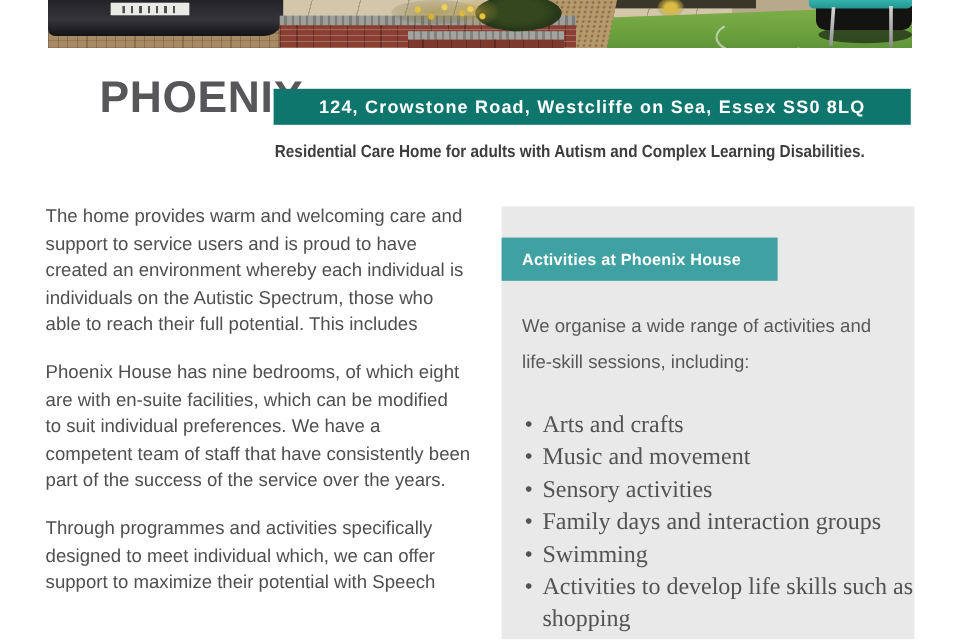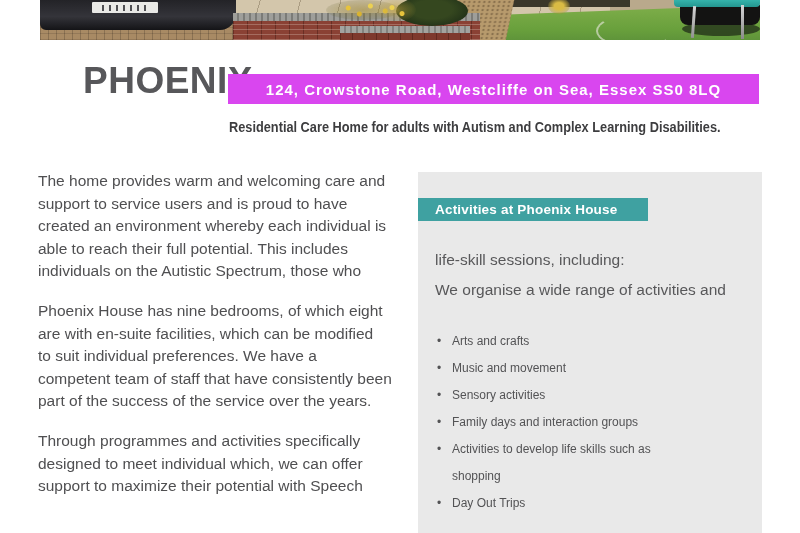--- a/index.html
+++ b/index.html
@@ -54,39 +54,39 @@
   .ph-tramp-under{left:640px;top:5px;width:80px;height:20px;border-radius:0 0 8px 8px;background:#131312;}
   .ph-tramp-pad{left:634px;top:0;width:86px;height:7px;border-radius:0 0 4px 4px;
     background:linear-gradient(180deg,#35b3ab,#23968f);}
   .ph-leg1{left:652px;top:6px;width:3px;height:32px;background:linear-gradient(180deg,#d6d6d6,#929292);transform:rotate(4deg);}
   .ph-leg2{left:701px;top:5px;width:3px;height:34px;background:linear-gradient(180deg,#d6d6d6,#8a8a8a);}
 
   
   .logo{position:absolute;left:38px;top:60px;color:#57575a;}
   .logo-line1{font-size:37px;font-weight:700;letter-spacing:.5px;line-height:42px;margin-left:45px;}
   .logo-line2{font-size:37px;font-weight:700;letter-spacing:8.5px;line-height:42px;margin-top:-2px;}
-  .address-banner{position:absolute;left:228px;top:74px;width:531px;height:30px;background:#d946ef;
+  .address-banner{position:absolute;left:228px;top:74px;width:531px;height:30px;background:#0f766e;
     color:#ffffff;font-weight:700;font-size:15px;letter-spacing:1px;
     display:flex;align-items:center;justify-content:center;white-space:nowrap;}
   .tagline{position:absolute;left:229px;top:119px;font-size:14.5px;font-weight:700;color:#3d3d3f;
     white-space:nowrap;transform:scaleX(.88);transform-origin:left center;}
 
   
   .left-col{position:absolute;left:38px;top:170px;width:370px;color:#4f4f51;font-size:15.5px;}
   .left-col .para{margin:0 0 17px 0;}
   .line{line-height:22.6px;white-space:nowrap;}
 
   
   .activities-panel{position:absolute;left:418px;top:172px;width:344px;height:420px;background:#e9e9e9;}
-  .panel-title{margin-top:26px;width:230px;height:23px;background:#3fa1a1;color:#fff;font-weight:700;
+  .panel-title{margin-top:26px;width:230px;height:36px;background:#3fa1a1;color:#fff;font-weight:700;
     font-size:13.5px;letter-spacing:.2px;display:flex;align-items:center;padding-left:17px;box-sizing:border-box;}
   .panel-intro{margin:24px 10px 0 17px;font-size:15.5px;color:#58585a;}
   .panel-intro .line{line-height:30px;}
   .activities-list{margin:23px 0 0 0;padding:0 6px 0 19px;list-style:none;color:#535355;}
-  .activities-list li{position:relative;padding-left:15px;font-size:12px;}
+  .activities-list li{position:relative;padding-left:15px;font-size:20px;font-family:Liberation Serif, serif;}
   .activities-list li .line{line-height:27px;}
   .activities-list li::before{content:"\2022";position:absolute;left:0;top:0;line-height:27px;color:#535355;}
 </style>
 </head>
 <body>
 
 <div class="page">
 
   <div class="photo-strip">
     <div class="ph-paving"></div>
@@ -120,22 +120,22 @@
     <span>124, Crowstone Road, Westcliffe on Sea, Essex SS0 8LQ</span>
   </div>
 
   <div class="tagline">Residential Care Home for adults with Autism and Complex Learning Disabilities.</div>
 
   <div class="left-col">
     <div class="para">
       <div class="line">The home provides warm and welcoming care and</div>
       <div class="line">support to service users and is proud to have</div>
       <div class="line">created an environment whereby each individual is</div>
+      <div class="line">individuals on the Autistic Spectrum, those who</div>
       <div class="line">able to reach their full potential. This includes</div>
-      <div class="line">individuals on the Autistic Spectrum, those who</div>
     </div>
     <div class="para">
       <div class="line">Phoenix House has nine bedrooms, of which eight</div>
       <div class="line">are with en-suite facilities, which can be modified</div>
       <div class="line">to suit individual preferences. We have a</div>
       <div class="line">competent team of staff that have consistently been</div>
       <div class="line">part of the success of the service over the years.</div>
     </div>
     <div class="para">
       <div class="line">Through programmes and activities specifically</div>
@@ -143,37 +143,40 @@
       <div class="line">support to maximize their potential with Speech</div>
 
     </div>
   </div>
 
   <div class="activities-panel">
     <div class="panel-title">
       <span>Activities at Phoenix House</span>
     </div>
     <div class="panel-intro">
+      <div class="line">We organise a wide range of activities and</div>
       <div class="line">life-skill sessions, including:</div>
-      <div class="line">We organise a wide range of activities and</div>
     </div>
     <ul class="activities-list">
       <li>
         <div class="line">Arts and crafts</div>
       </li>
       <li>
         <div class="line">Music and movement</div>
       </li>
       <li>
         <div class="line">Sensory activities</div>
       </li>
       <li>
         <div class="line">Family days and interaction groups</div>
       </li>
       <li>
+        <div class="line">Swimming</div>
+      </li>
+      <li>
         <div class="line">Activities to develop life skills such as</div>
         <div class="line">shopping</div>
       </li>
       <li>
         <div class="line">Day Out Trips</div>
       </li>
     </ul>
   </div>
 
 </div>

